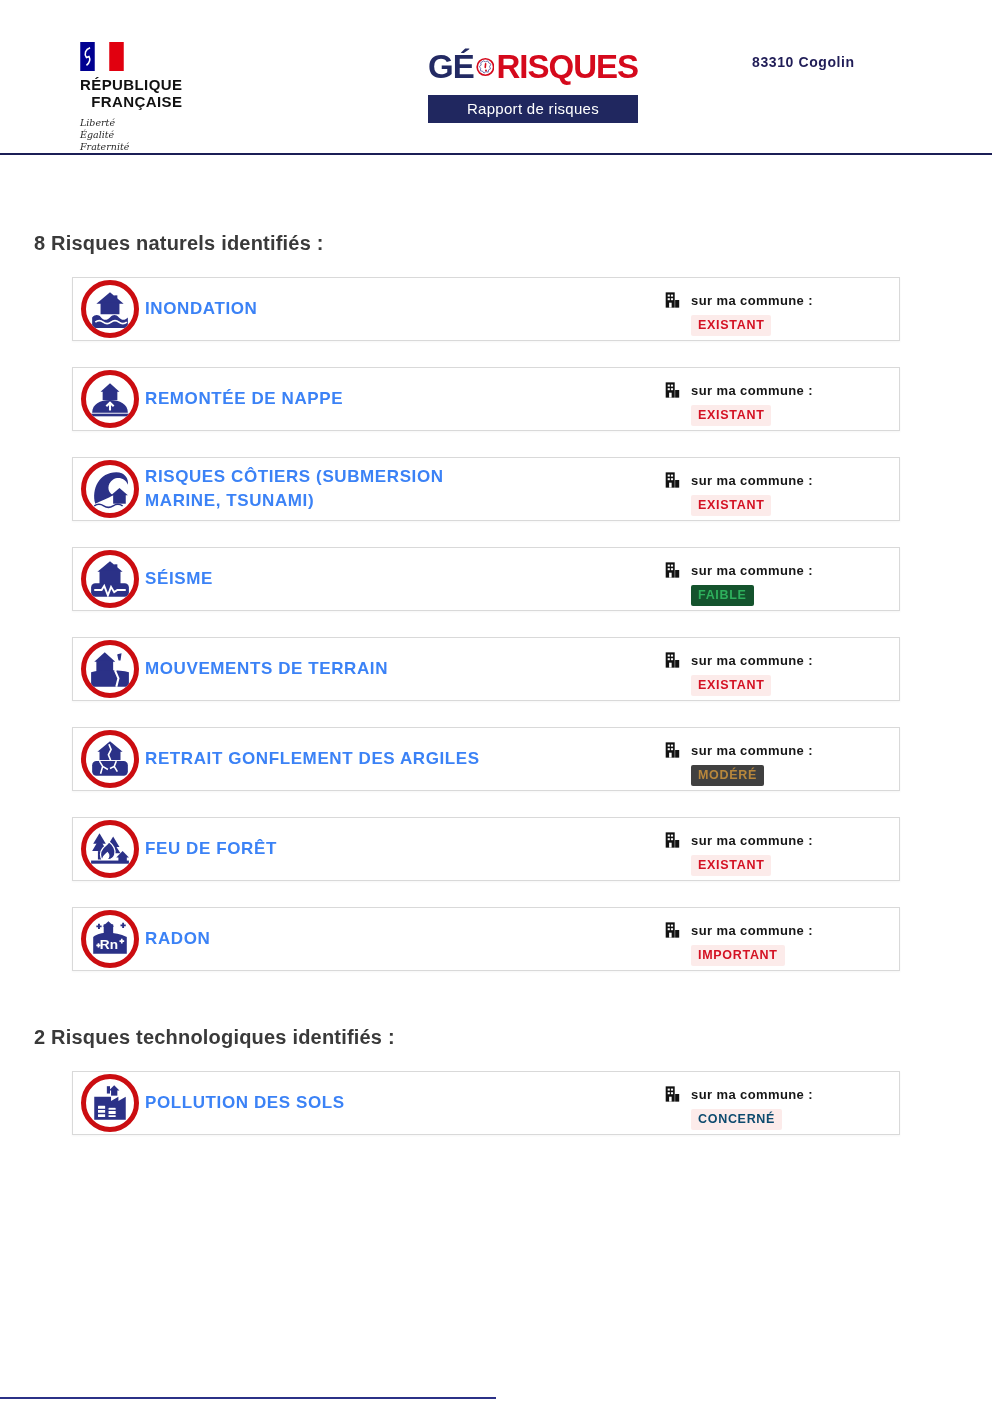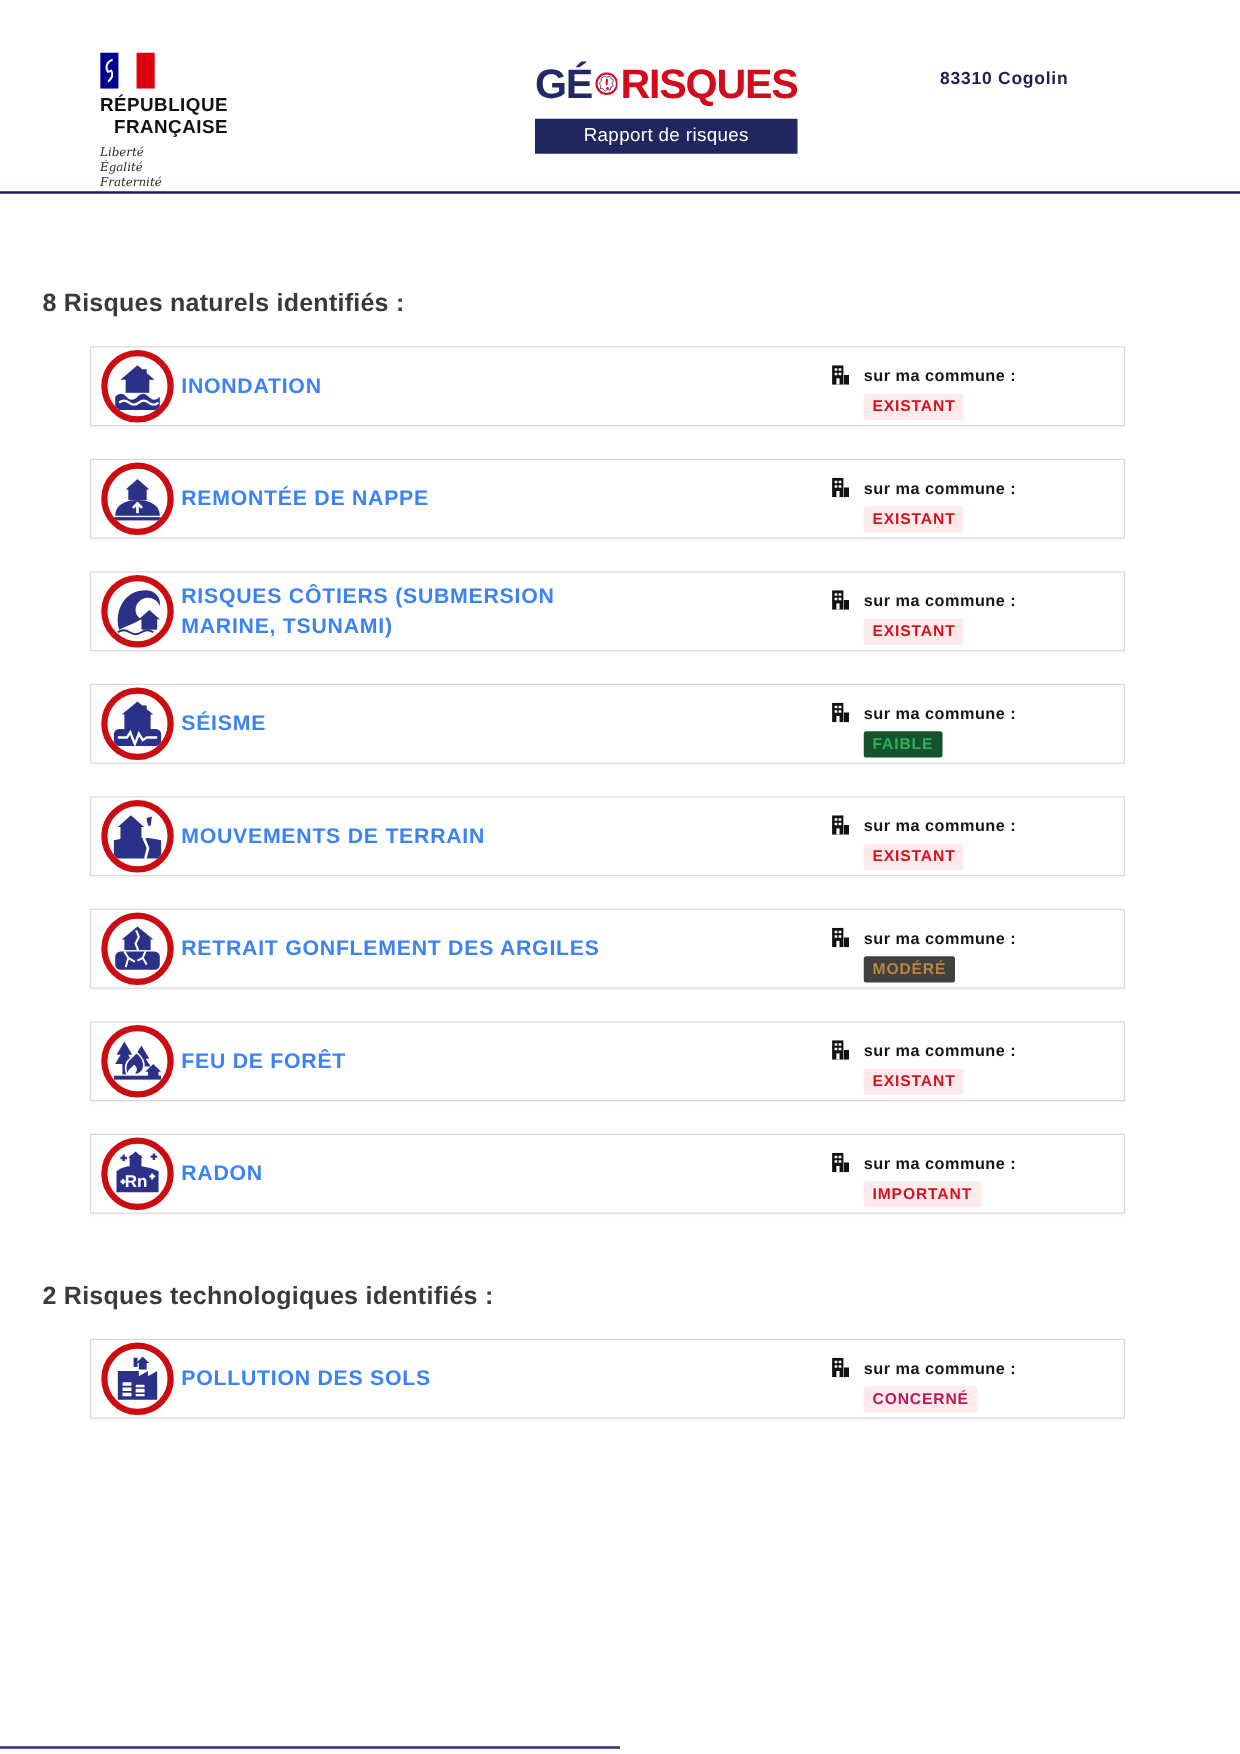--- a/index.html
+++ b/index.html
@@ -424,20 +424,20 @@
               <rect x="5.2" y="4" width="2.4" height="2.2"></rect>
               <rect x="8.8" y="4" width="2.4" height="2.2"></rect>
               <rect x="5.2" y="8" width="2.4" height="2.2"></rect>
               <rect x="8.8" y="8" width="2.4" height="2.2"></rect>
               <rect x="6.8" y="13" width="2.8" height="5.5"></rect>
             </g>
           </svg>
         </span>
         <span class="commune-label">sur ma commune :</span>
       </div>
-      <span class="status-badge" style="color: #be185d; background: rgb(252, 235, 234);">CONCERNÉ</span>
+      <span class="status-badge" style="color: #0c4a6e; background: rgb(252, 235, 234);">CONCERNÉ</span>
     </div>
   </div>
 </div>
   </section>
 </main>
 
 <div class="bottom-rule"></div>
 
 </body></html>

